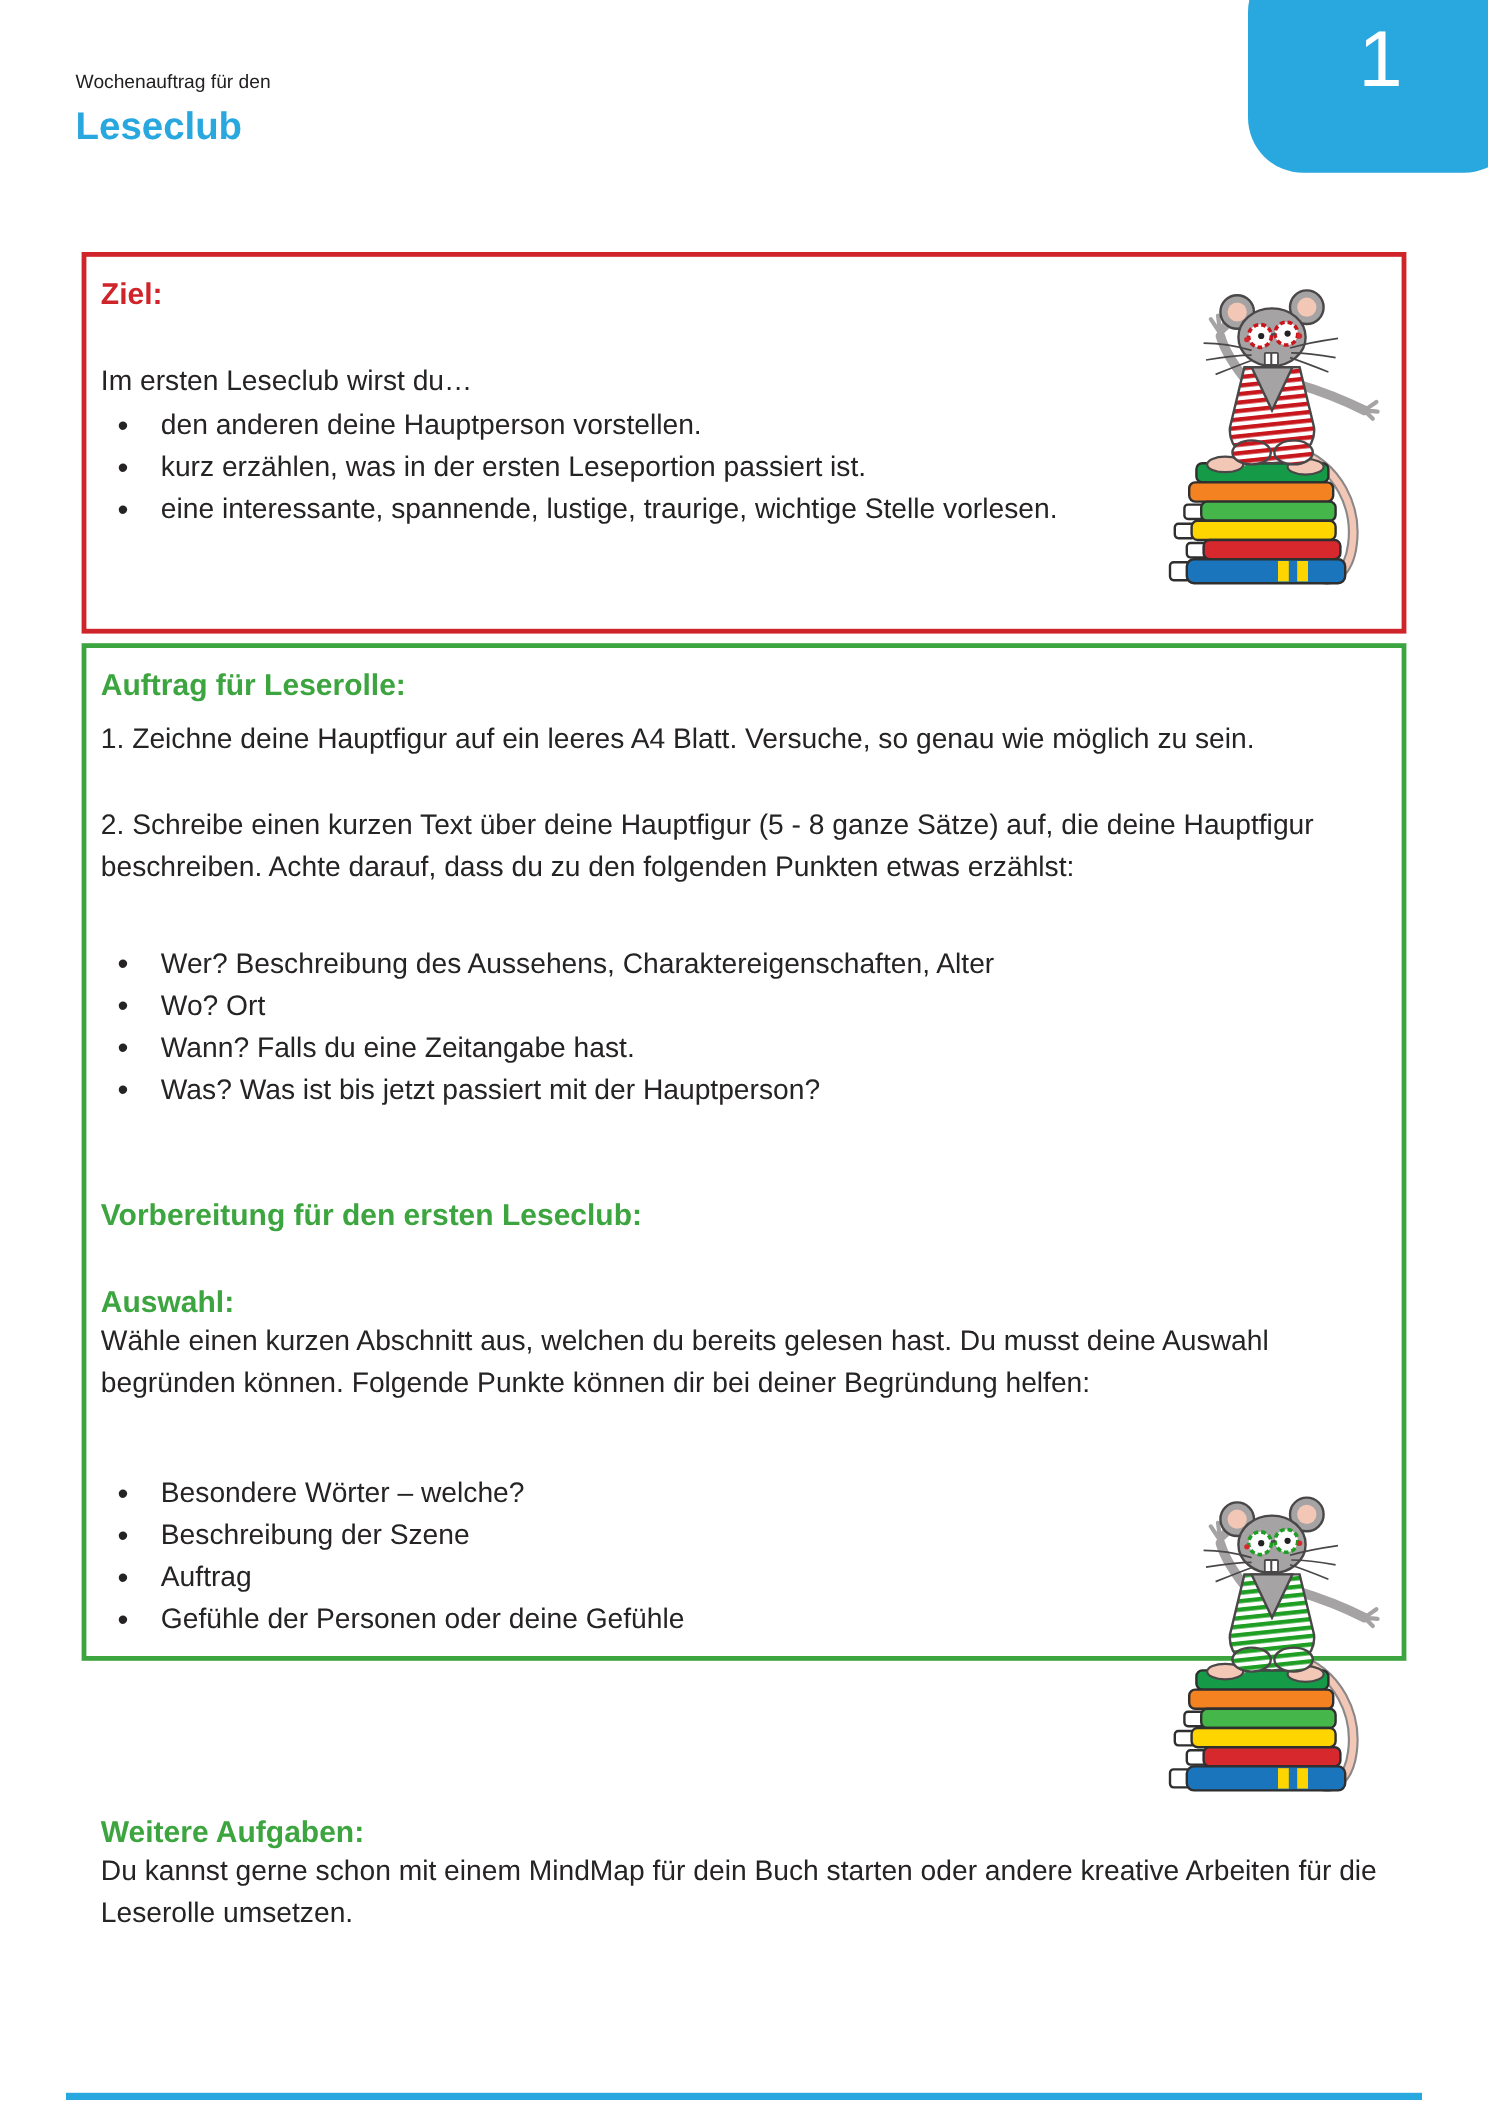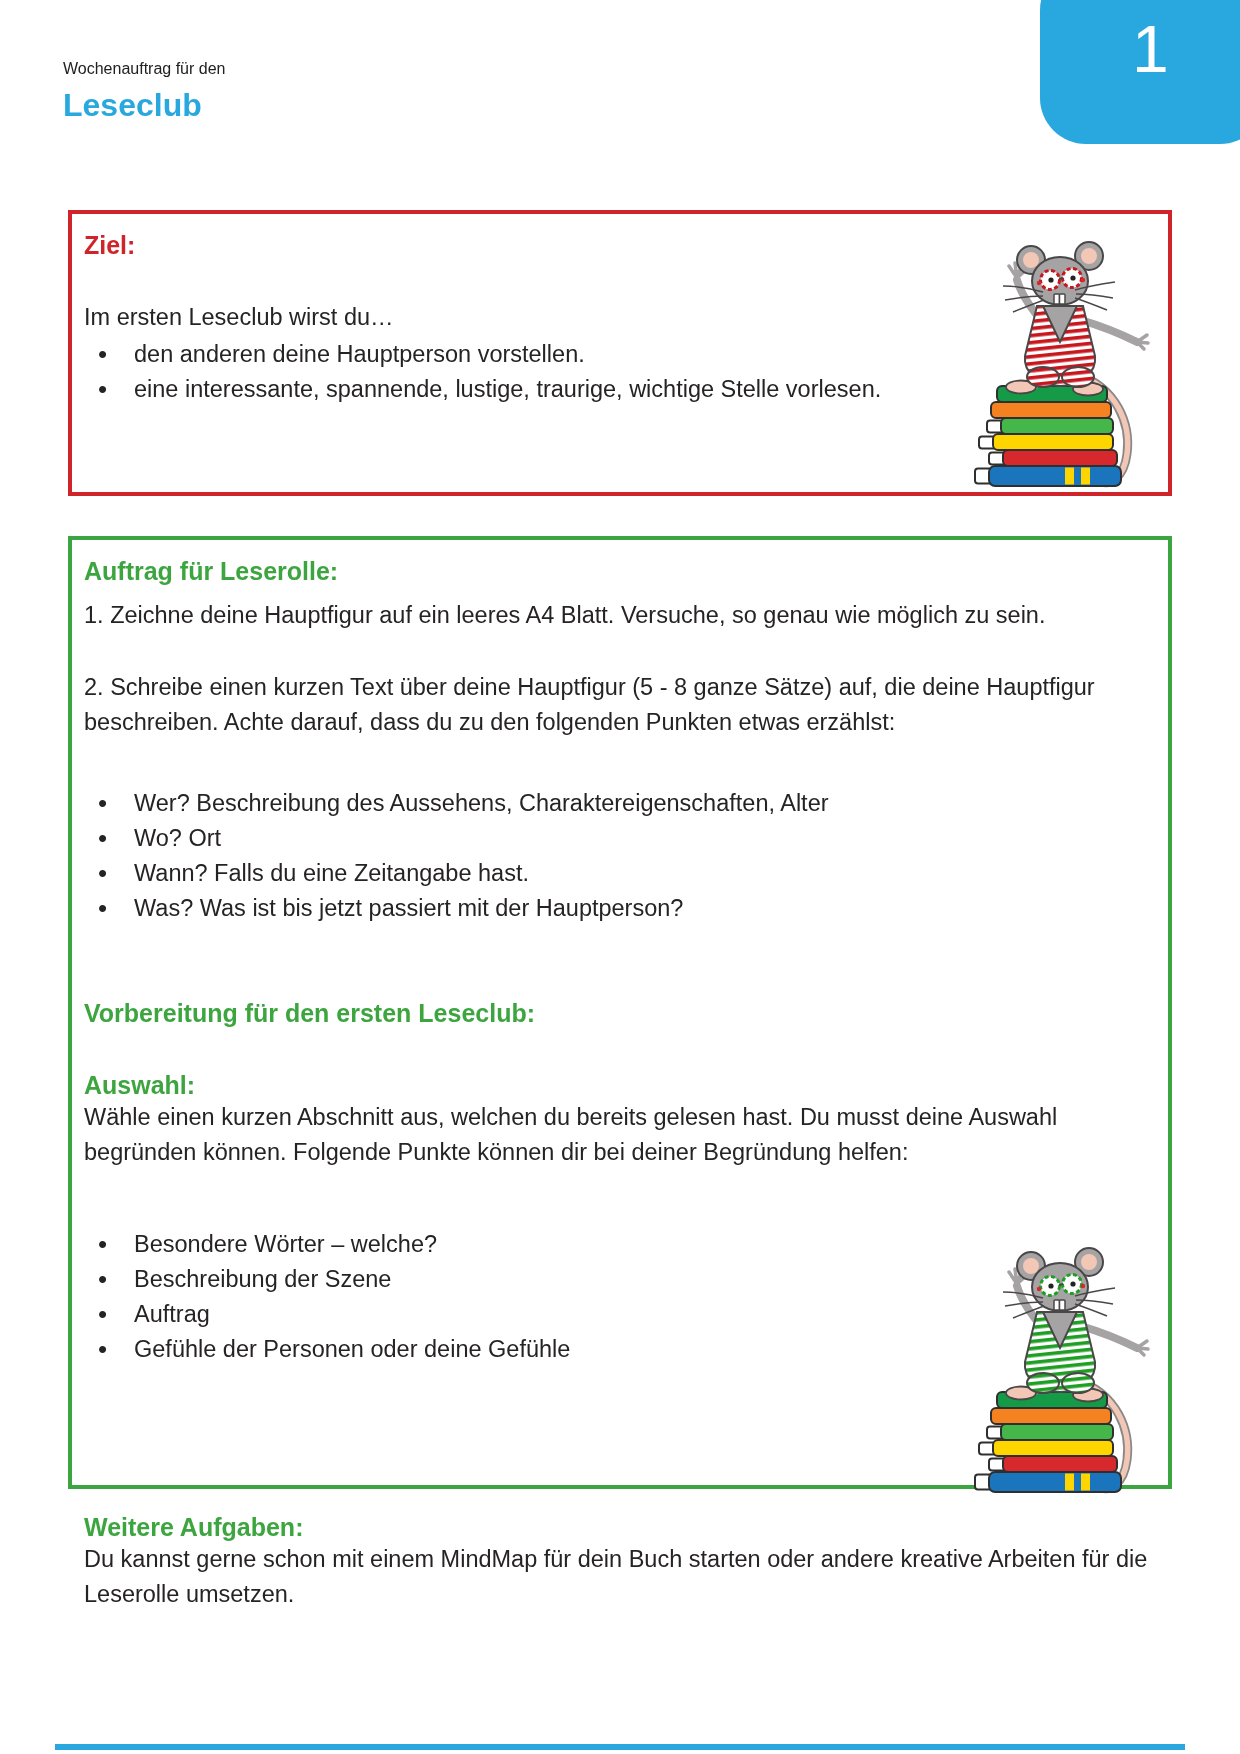--- a/index.html
+++ b/index.html
@@ -18,22 +18,22 @@
   .kicker{font-size:16px;line-height:30px;color:#232021;}
   .title{font-size:32px;line-height:38px;font-weight:bold;color:var(--accent-blue);margin-top:2px;}
 
   
   .corner-tab{position:absolute;top:-36px;right:-26px;width:226px;height:180px;
     background:var(--accent-blue);border-radius:46px;}
   .corner-num{position:absolute;left:92px;top:52px;font-size:66px;line-height:66px;color:#fff;}
 
   
   .box{position:absolute;left:68px;width:1104px;border:4px solid #000;padding:16px 12px 0 12px;}
-  .goal-box{top:210px;height:286px;border-color:var(--accent-red);}
-  .task-box{top:536px;height:953px;border-color:var(--accent-green);}
+  .goal-box{top:210px;height:318px;border-color:var(--accent-red);}
+  .task-box{top:536px;height:848px;border-color:var(--accent-green);}
 
   h2{font-size:25px;line-height:30px;font-weight:bold;}
   .goal-box h2{color:var(--accent-red);}
   .task-box h2{color:var(--accent-green);}
 
   p,li{font-size:23.5px;line-height:35px;color:var(--text);}
   ul{list-style:none;}
   li.bullet{position:relative;padding-left:50px;}
   li.bullet::before{content:"\2022";position:absolute;left:14px;top:0;font-size:26px;}
 
@@ -70,20 +70,21 @@
   <header class="header">
     <div class="kicker">Wochenauftrag für den</div>
     <h1 class="title">Leseclub</h1>
   </header>
 
   <section class="box goal-box">
     <h2>Ziel:</h2>
     <p class="goal-intro">Im ersten Leseclub wirst du…</p>
     <ul>
       <li class="bullet">den anderen deine Hauptperson vorstellen.</li>
+      <li class="bullet">kurz erzählen, was in der ersten Leseportion passiert ist.</li>
       <li class="bullet">eine interessante, spannende, lustige, traurige, wichtige Stelle vorlesen.</li>
     </ul>
 
     <svg class="mouse mouse-goal" viewBox="0 0 205 265">
       <defs>
         <pattern id="suitA" width="10" height="7" patternUnits="userSpaceOnUse" patternTransform="rotate(-6)">
           <rect width="10" height="7" fill="#ffffff"></rect>
           <rect width="10" height="3.6" fill="#C8161D"></rect>
         </pattern>
       </defs>

